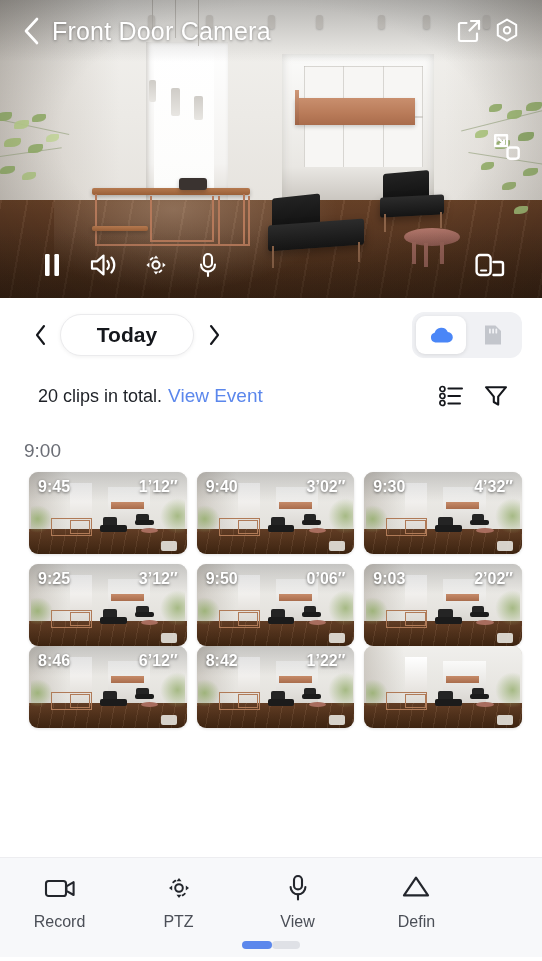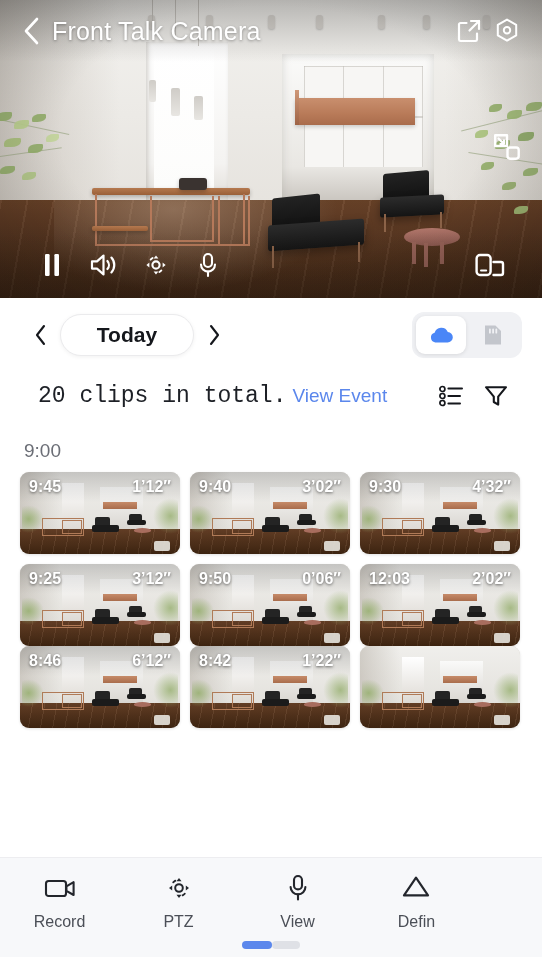--- a/index.html
+++ b/index.html
@@ -167,28 +167,28 @@
     display:flex; align-items:center; background:#f0f1f4; border-radius:12px;
     padding:4px; gap:2px;
   }
   .seg {
     width:50px; height:38px; border-radius:9px; display:flex; align-items:center; justify-content:center;
     cursor:pointer;
   }
   .seg.active { background:#fff; box-shadow:0 1px 4px rgba(0,0,0,.10); }
 
   .count-row { display:flex; align-items:center; padding:12px 24px 6px 38px; }
-  .count-text { font-size:23px; color:#1d2026;font-family:Liberation Mono, monospace; }
+  .count-text { font-size:18px; color:#1d2026; }
   .view-event { font-size:19px; color:#5b87ec; margin-left:6px; cursor:pointer; }
   .count-spacer{ flex:1; }
   .count-icon { width:44px; height:40px; display:flex; align-items:center; justify-content:center; cursor:pointer; }
 
   .hour-label { font-size:19px; color:#6b6e76; padding:18px 0 10px 24px; }
 
-  .clip-grid { display:flex; gap:10px; padding:0 20px; }
+  .clip-grid { display:flex; gap:10px; padding:0 20px;margin-left:9px; }
   .clip {
     position:relative; width:160px; height:82px; border-radius:9px; overflow:hidden;
     cursor:pointer; background:#d6d2cb; box-shadow:0 1px 3px rgba(0,0,0,.12);
   }
   .clip .mini { position:absolute; inset:0; overflow:hidden; }
   .m-wall { position:absolute; left:0; top:0; width:100%; height:72%;
             background: linear-gradient(180deg,#f0efec,#e3e1dc); }
   .m-shadow { position:absolute; left:0; top:0; width:25%; height:74%;
             background: linear-gradient(90deg, rgba(178,171,161,.5), rgba(178,171,161,0)); }
   .m-back { position:absolute; left:50%; top:18%; width:27%; height:52%;
@@ -328,21 +328,21 @@
       </div>
       <div class="vignette"></div>
     </div>
 
     <div class="video-topbar">
       <div class="back-btn">
         <svg width="17" height="28" viewBox="0 0 17 28" fill="none">
           <path d="M14 2 L3 14 L14 26" stroke="#ffffff" stroke-width="2.6" stroke-linecap="round" stroke-linejoin="round"></path>
         </svg>
       </div>
-      <div class="title">Front Talk Camera</div>
+      <div class="title">Front Door Camera</div>
       <div class="topbar-spacer"></div>
       <div class="top-icon">
         <svg width="26" height="26" viewBox="0 0 26 26" fill="none">
           <path d="M15 3 H23 V11" stroke="#fff" stroke-width="2.2" stroke-linecap="round" stroke-linejoin="round"></path>
           <path d="M23 3 L13.5 12.5" stroke="#fff" stroke-width="2.2" stroke-linecap="round"></path>
           <path d="M21 15.5 V21.5 A1.6 1.6 0 0 1 19.4 23 H4.6 A1.6 1.6 0 0 1 3 21.5 V6.6 A1.6 1.6 0 0 1 4.6 5 H10.5" stroke="#fff" stroke-width="2.2" stroke-linecap="round" stroke-linejoin="round"></path>
         </svg>
       </div>
       <div class="top-icon">
         <svg width="28" height="28" viewBox="0 0 28 28" fill="none">
@@ -596,21 +596,21 @@
               <div class="m-chair-b" style="left:47%;top:55%;width:9%;height:12%;"></div>
               <div class="m-chair" style="left:45%;top:65%;width:17%;height:8%;"></div>
               <div class="m-chair-b" style="left:68%;top:51%;width:8%;height:10%;"></div>
               <div class="m-chair" style="left:67%;top:59%;width:12%;height:6%;"></div>
               <div class="m-rtable" style="left:71%;top:68%;width:11%;height:6%;"></div>
               <div class="m-plantL"></div>
               <div class="m-plantR"></div>
               <div class="m-white-spot"></div>
             </div>
             <div class="clip-top">
-              <span class="clip-time">12:03</span>
+              <span class="clip-time">9:03</span>
               <span class="clip-dur">2’02″</span>
             </div>
           </div>
         </div>
         <div class="clip-grid" style="margin-bottom: 0px;">
           <div class="clip">
             <div class="mini">
               <div class="m-wall"></div>
               <div class="m-shadow"></div>
               <div class="m-back"></div>

